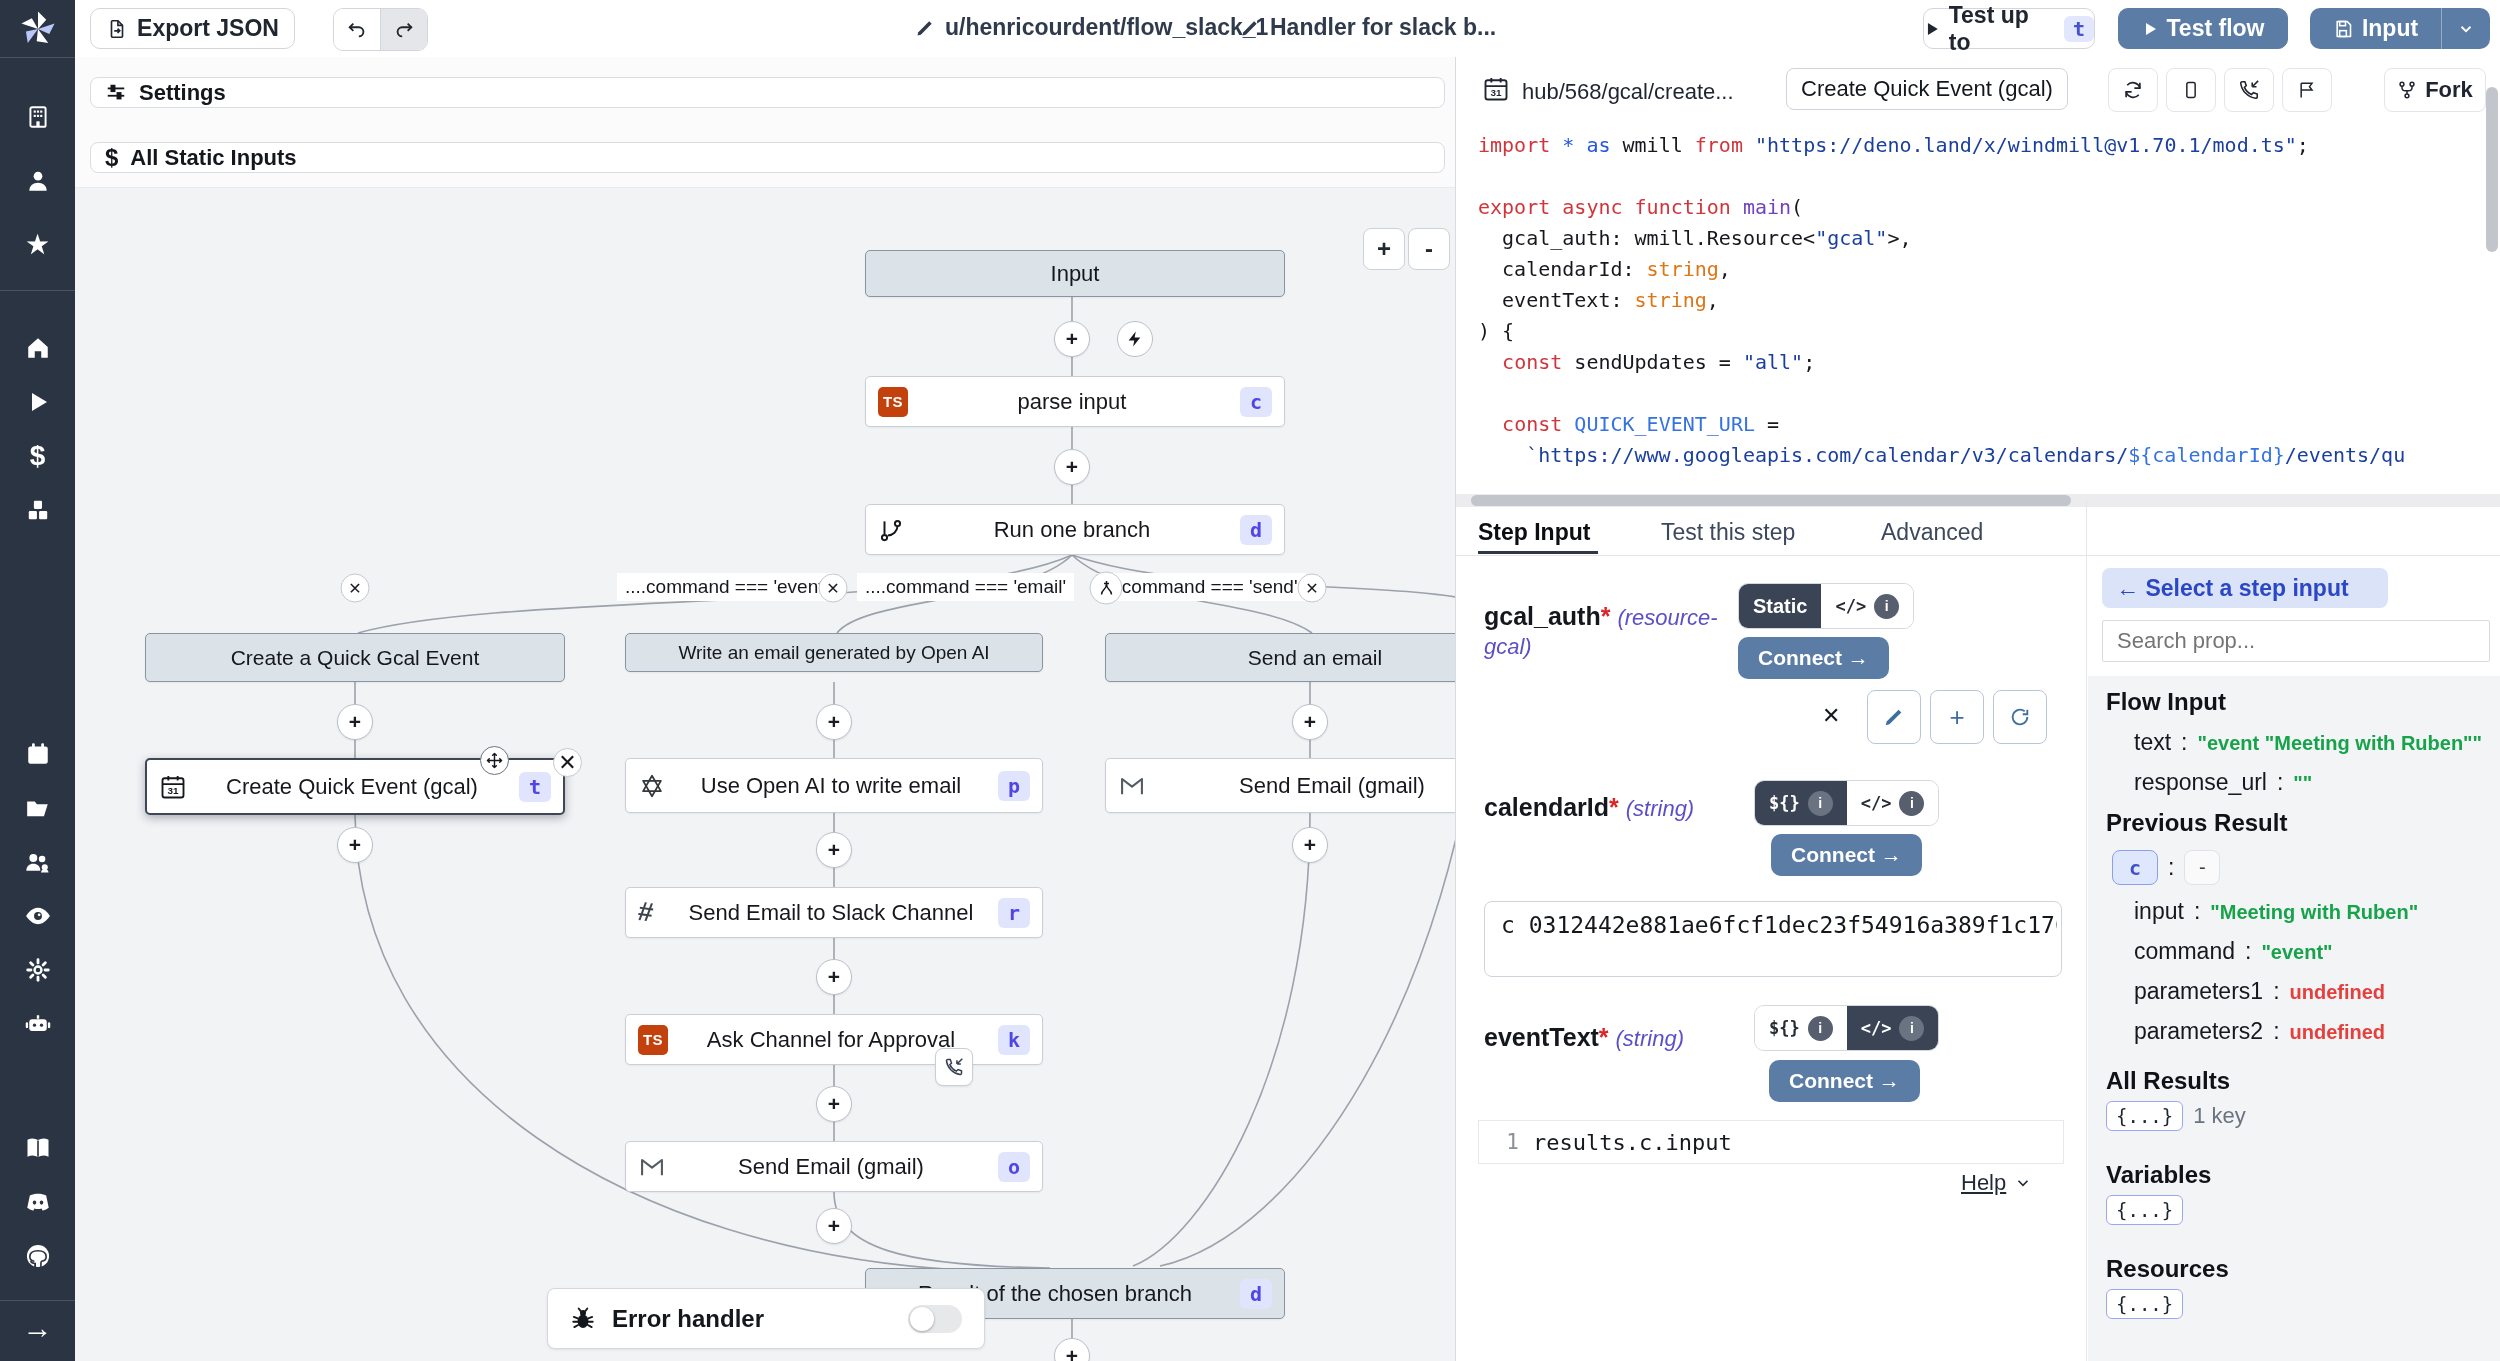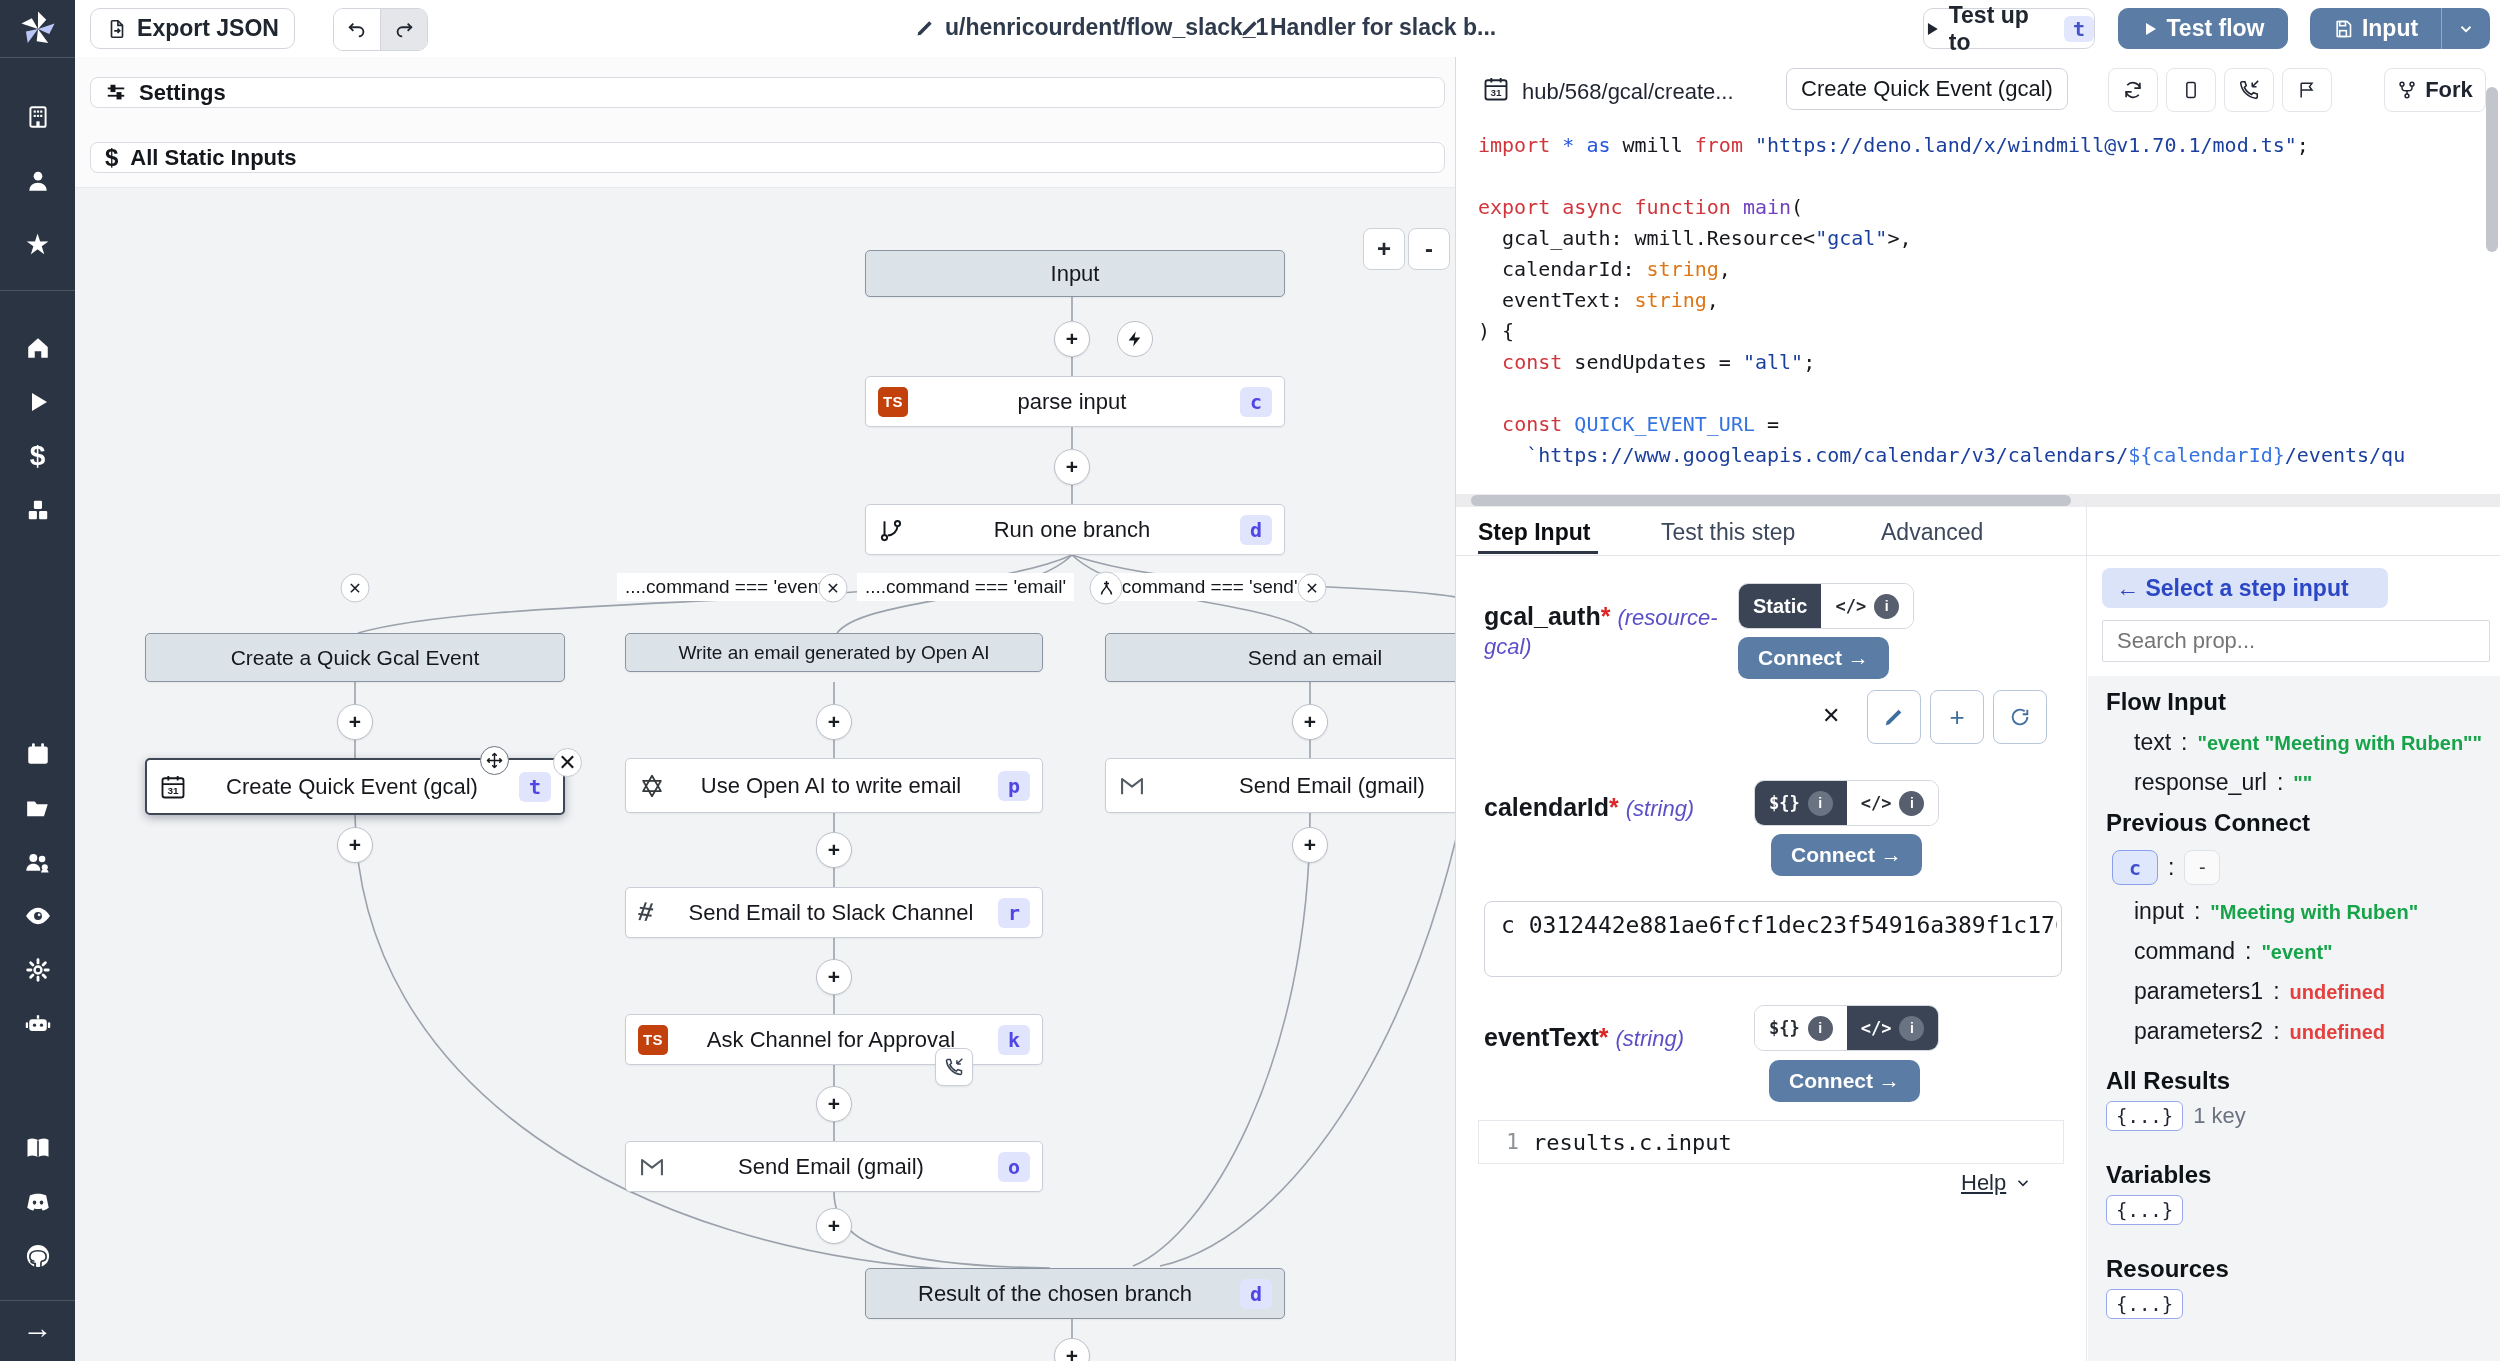--- a/index.html
+++ b/index.html
@@ -512,20 +512,33 @@
     <div class="pluscircle" style="left:759px;top:665px">+</div>
     <div class="pluscircle" style="left:1235px;top:665px">+</div>
     <div class="pluscircle" style="left:280px;top:788px">+</div>
     <div class="pluscircle" style="left:759px;top:793px">+</div>
     <div class="pluscircle" style="left:1235px;top:788px">+</div>
     <div class="pluscircle" style="left:759px;top:920px">+</div>
     <div class="pluscircle" style="left:759px;top:1047px">+</div>
     <div class="pluscircle" style="left:759px;top:1169px">+</div>
     <div class="pluscircle" style="left:997px;top:1299px">+</div>
 
+    <div id="errorcard">
+      <svg width="26" height="26" viewBox="0 0 24 24">
+          <ellipse cx="12" cy="14" rx="5" ry="6.2" fill="#14171c"></ellipse>
+          <circle cx="12" cy="6.5" r="2.8" fill="#14171c"></circle>
+          <g stroke="#14171c" stroke-width="1.7" stroke-linecap="round">
+            <path d="M7.2 11.5 3.5 10M7.2 14.5H3M7.5 17.5 4 19.5M16.8 11.5 20.5 10M16.8 14.5H21M16.5 17.5 20 19.5M9.7 4.5 8 2.3M14.3 4.5 16 2.3"></path>
+          </g>
+        </svg>
+      <span class="etxt">Error handler</span>
+      <div class="toggle">
+          <div class="knob"></div>
+        </div>
+    </div>
   </div>
 
   <div id="rightpanel" class="abs">
 
     <span class="abs" style="left:26px;top:18px">
       <svg width="28" height="28" viewBox="0 0 24 24" fill="none" stroke="#1f2430" stroke-width="1.6">
           <rect x="3" y="4.5" width="18" height="16.5" rx="2"></rect>
           <path d="M3 9.5h18M8 2.5v4M16 2.5v4"></path>
           <text x="12" y="18" font-size="8.5" font-family="Liberation Sans" fill="#1f2430" stroke="none" text-anchor="middle" font-weight="bold">31</text>
         </svg>
@@ -671,21 +684,21 @@
           <span>text</span>
             <span class="colon">:</span>
           <span class="vgreen">"event "Meeting with Ruben""</span>
         </div>
         <div class="kv">
           <span>response_url</span>
             <span class="colon">:</span>
           <span class="vgreen">""</span>
         </div>
 
-        <div class="ititle">Previous Connect</div>
+        <div class="ititle">Previous Result</div>
         <div class="kv" style="margin-left:6px;align-items:center">
           <span class="cbadge">c</span>
             <span class="colon">:</span>
           <span class="minusbtn">-</span>
         </div>
         <div class="kv">
           <span>input</span>
             <span class="colon">:</span>
           <span class="vgreen">"Meeting with Ruben"</span>
         </div>

